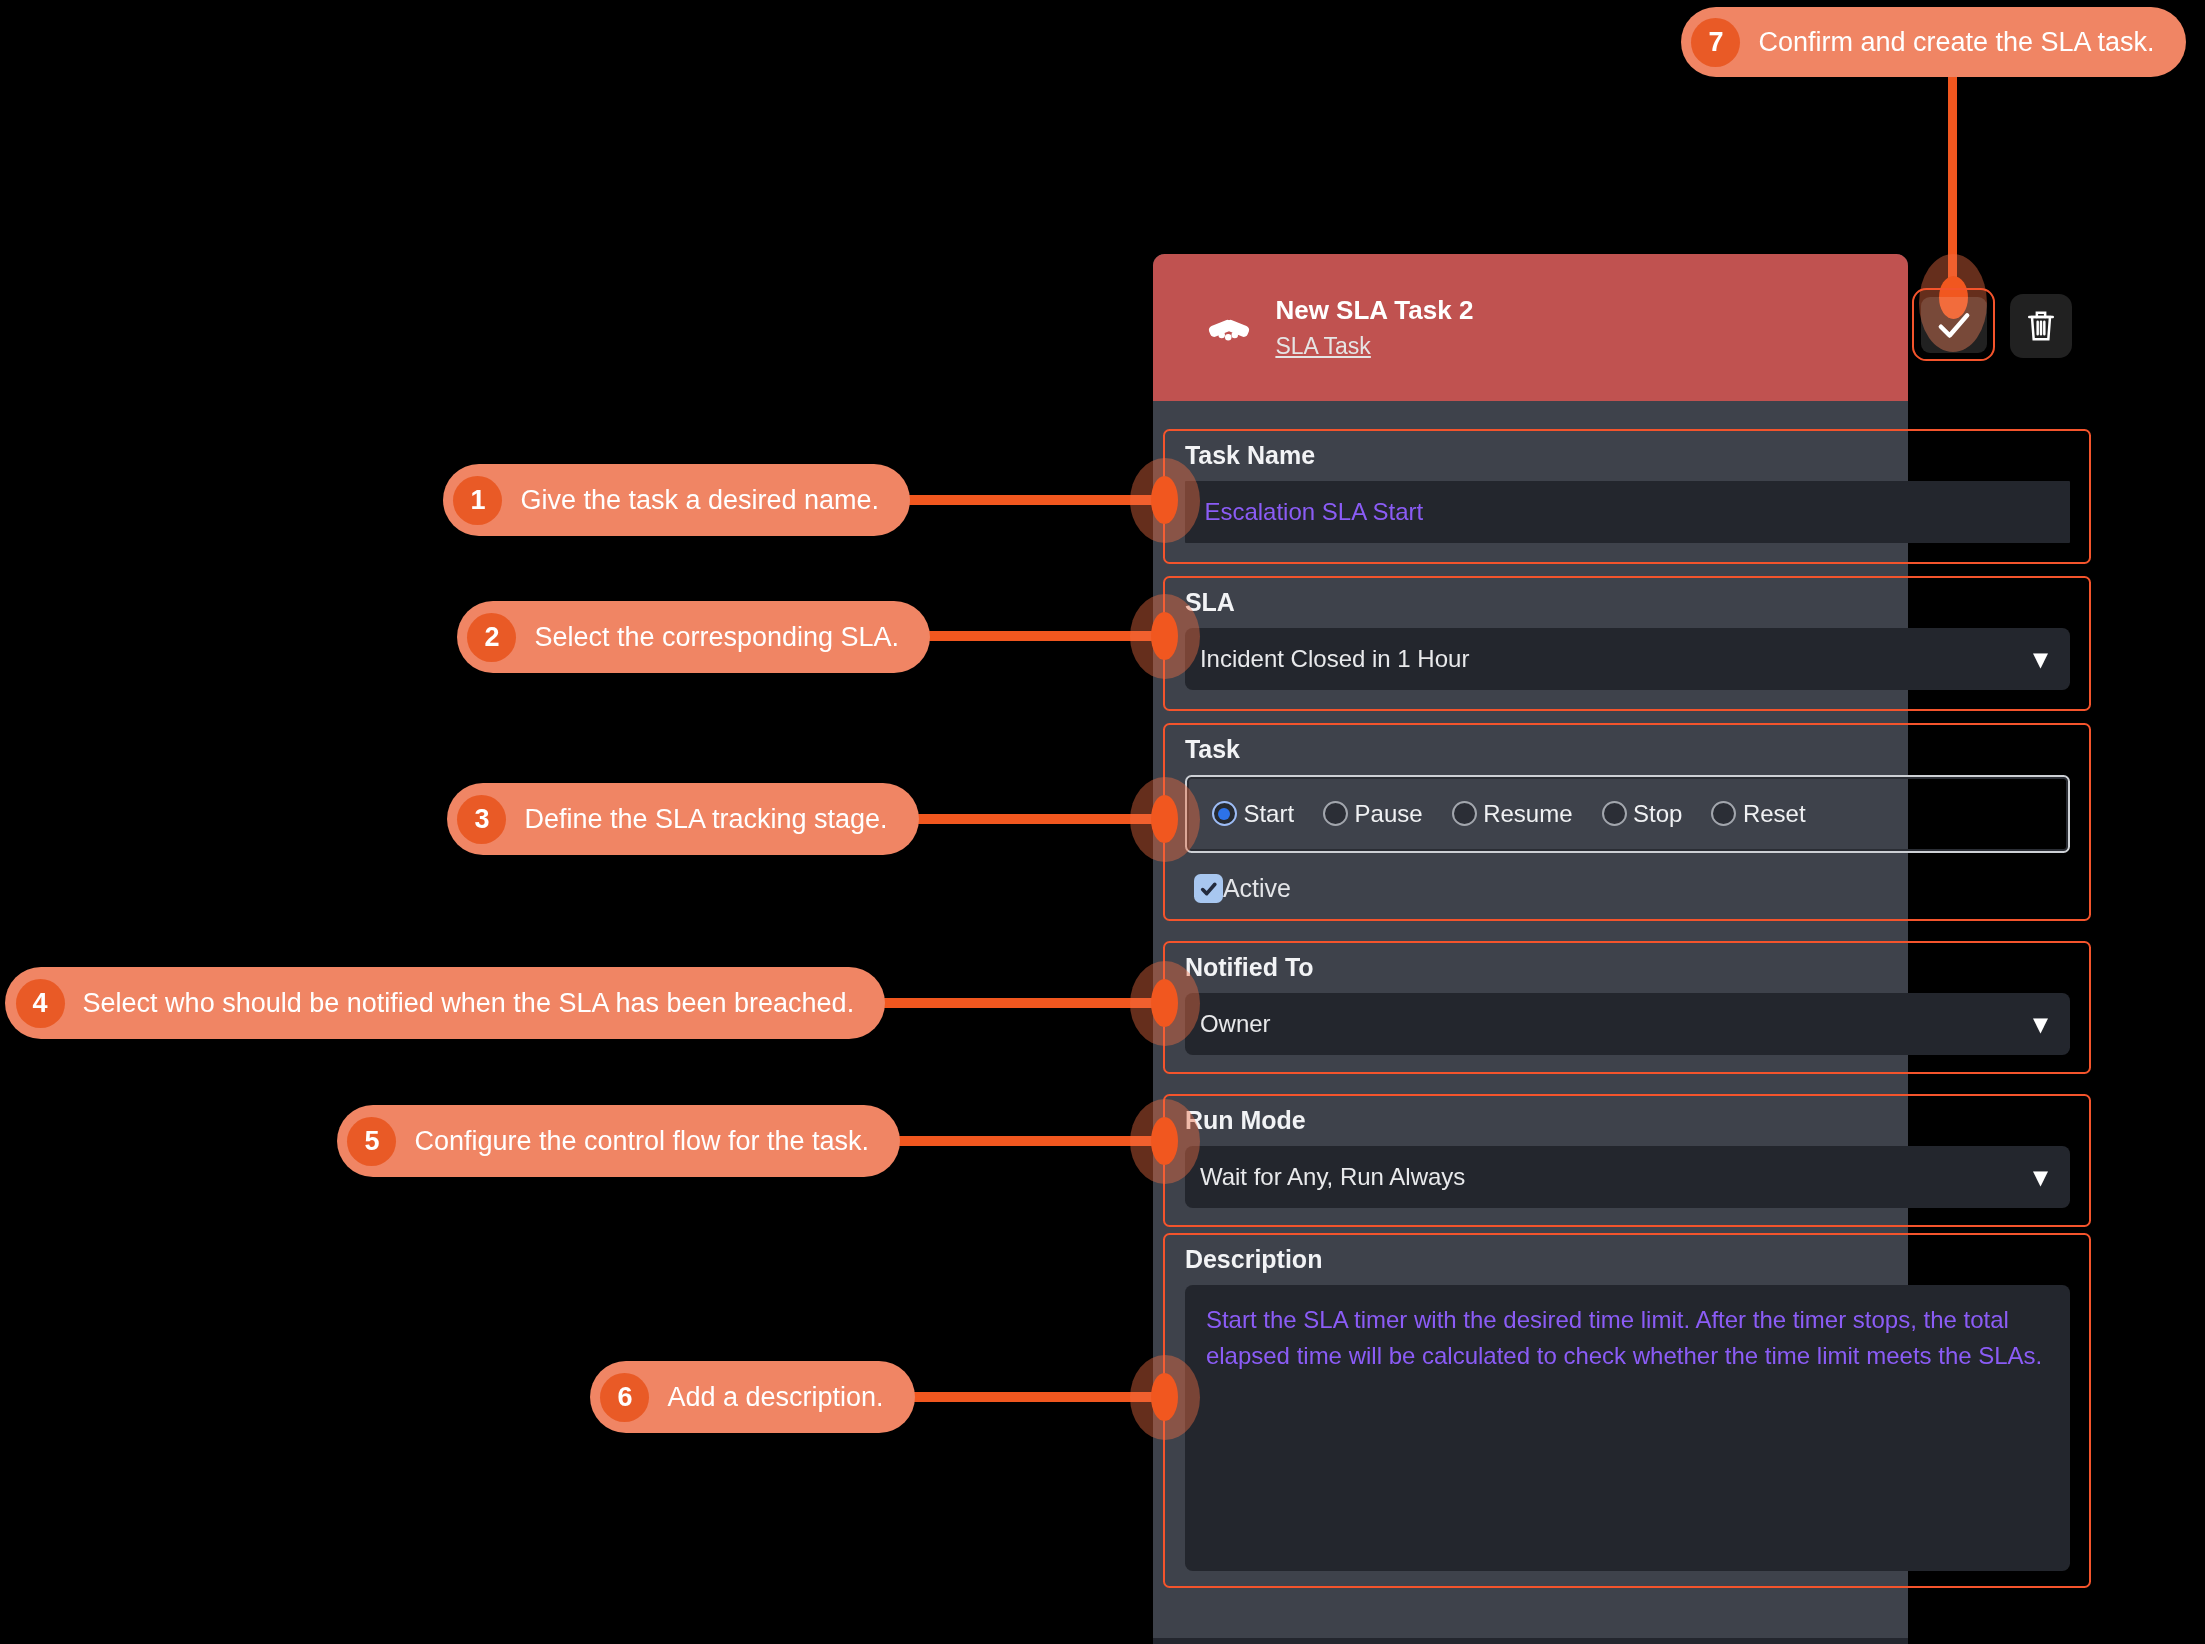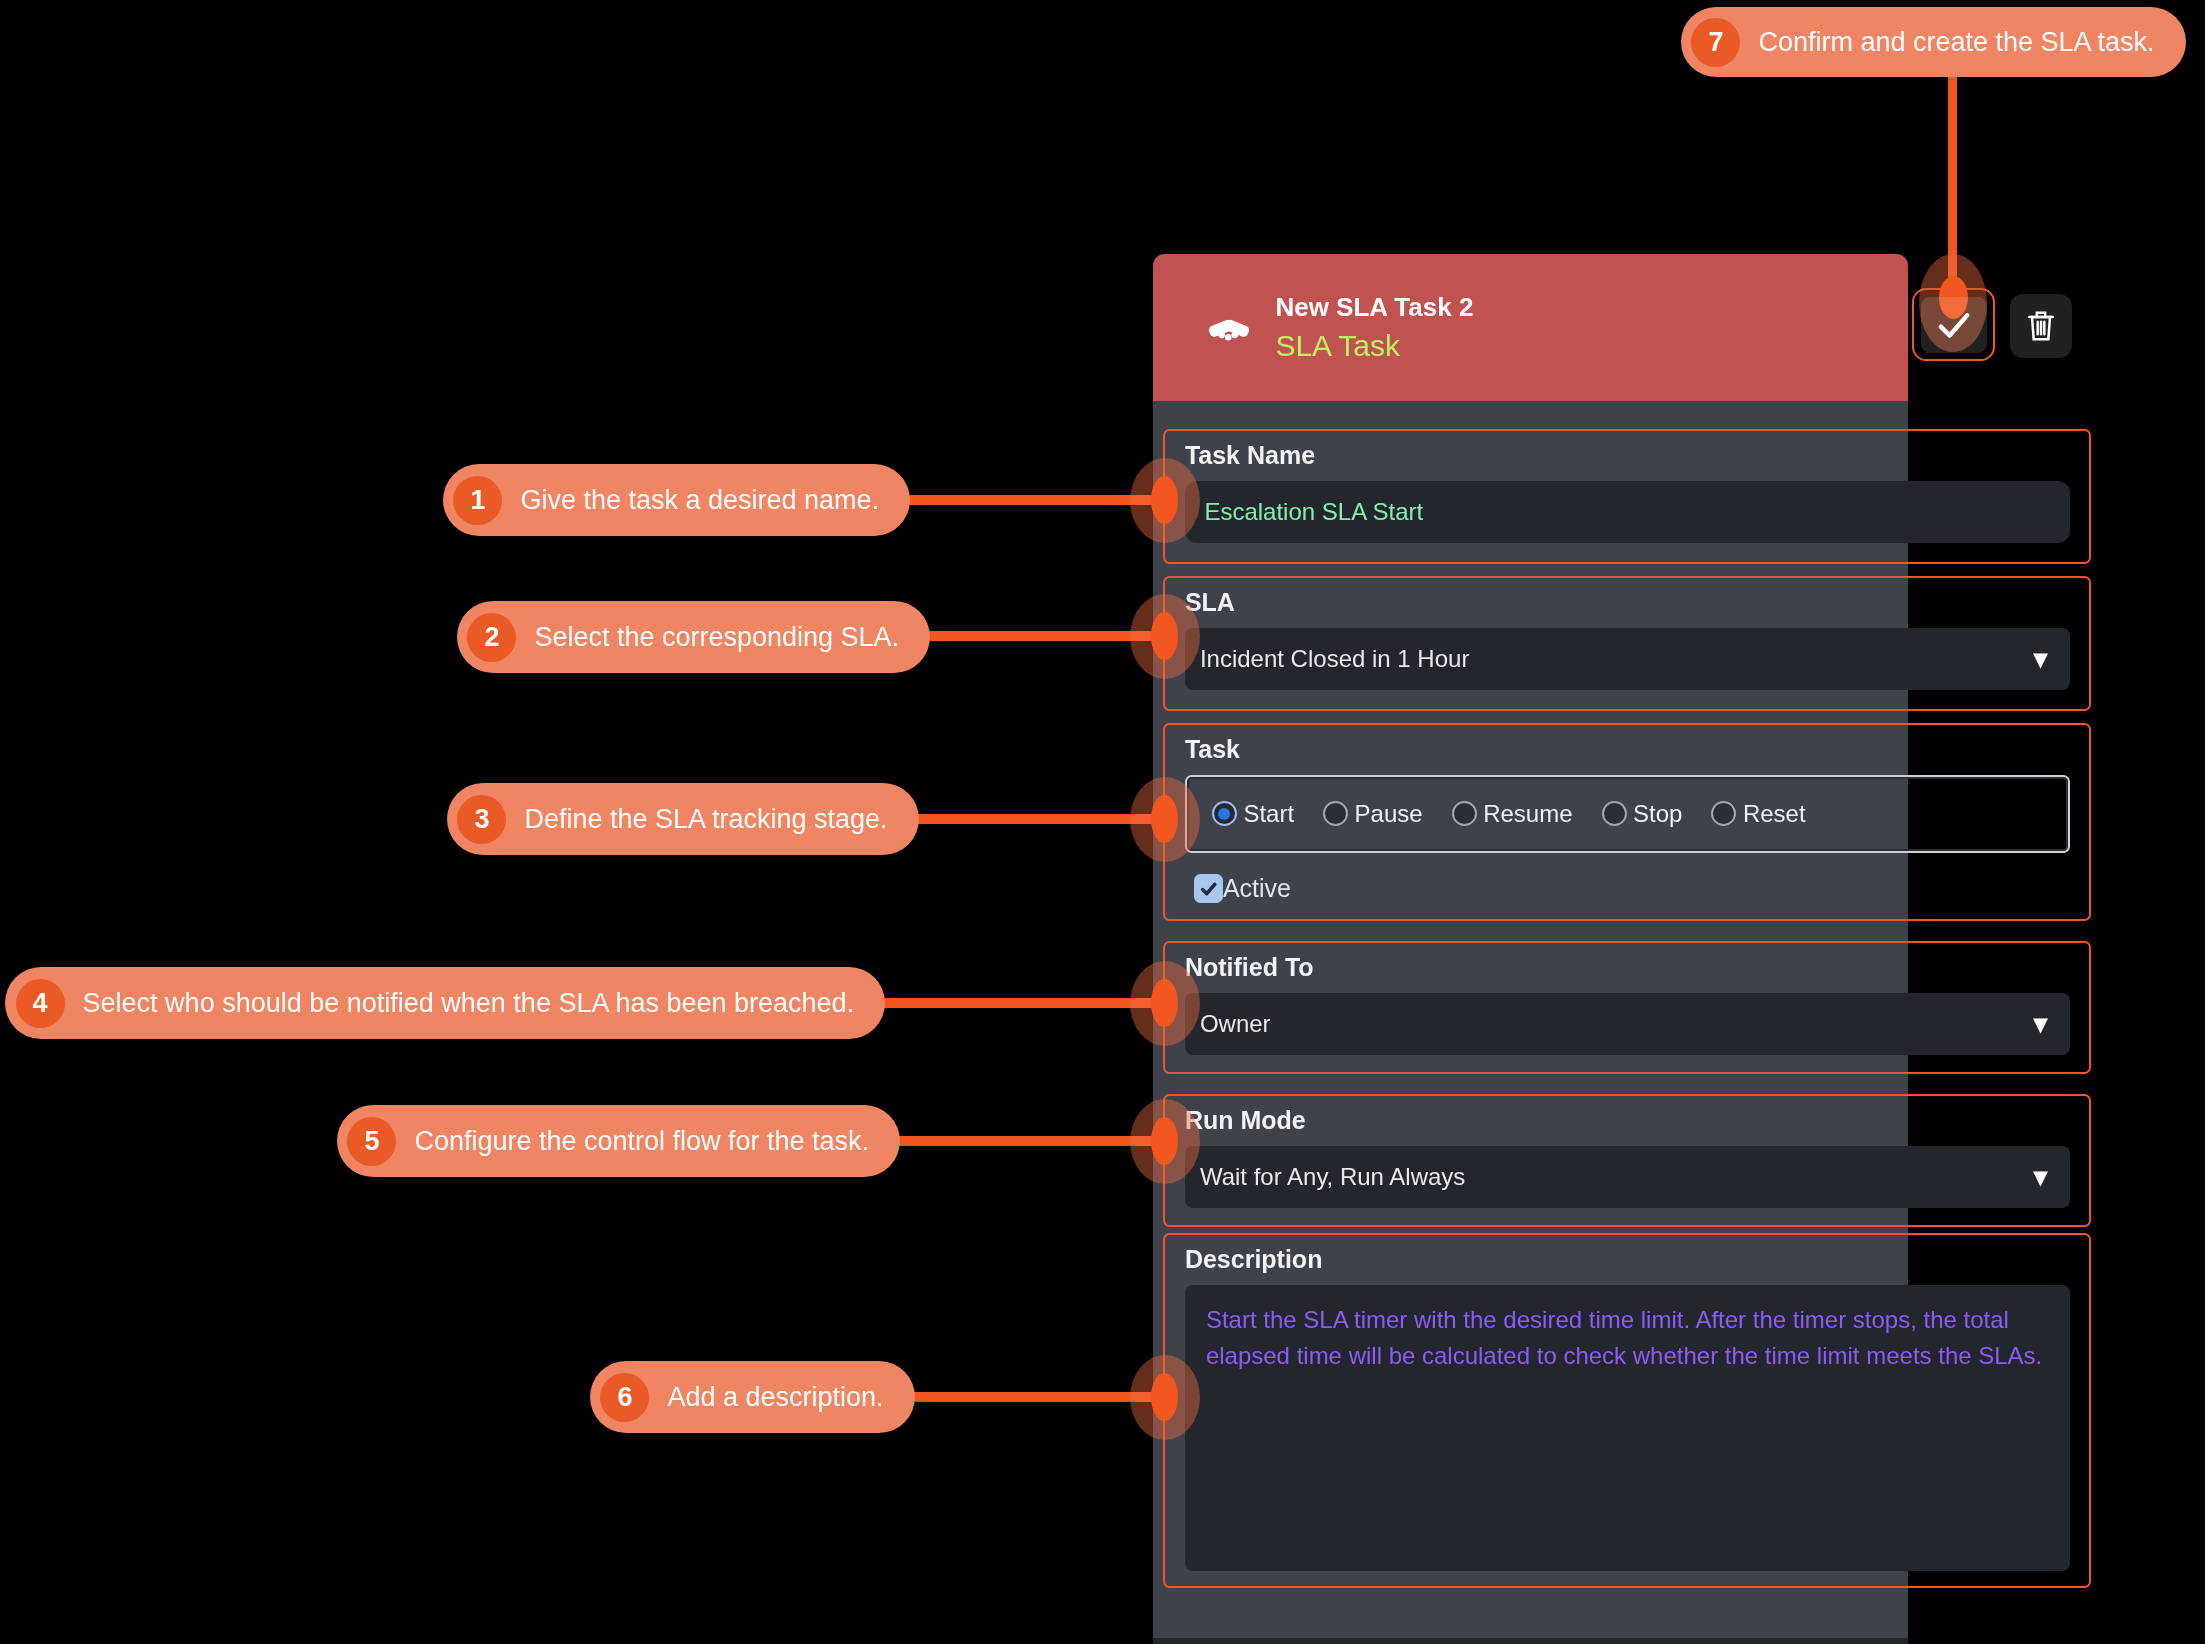--- a/index.html
+++ b/index.html
@@ -8,41 +8,41 @@
   .screen { position:relative; width:2205px; height:1644px; background:#000; overflow:hidden; }
 
   
   .panel { position:absolute; left:1153px; top:254px; width:755px; height:1391px;
            background:#3E424B; border-radius:11.7px 11.7px 0 0; }
   .panel-header { position:relative; height:147px; background:#C05250; border-radius:11.7px 11.7px 0 0;
                   display:flex; align-items:center; padding:0 26px; }
   .hs-icon { width:46px; height:46px; margin:0 23.4px 0 27px; flex:0 0 auto; }
   .header-text { display:flex; flex-direction:column; gap:6.5px; }
   .panel-title { font-size:26px; font-weight:bold; color:#fff; }
-  .panel-subtitle { font-size:30px; color:#bef264; }
+  .panel-subtitle { font-size:23px; color:#e5e5e5;text-decoration:underline; }
   .confirm-btn { position:absolute; left:759px; top:34px; width:83px; height:73px;
                  border:2.6px solid #F4542C; border-radius:14.3px; background:transparent; cursor:pointer; z-index:12; }
   .confirm-inner { position:absolute; inset:6.5px; border-radius:9px; background:rgba(255,255,255,0.13);
                    display:flex; align-items:center; justify-content:center; }
   .delete-btn { position:absolute; left:857px; top:40px; width:62px; height:64px; border:none;
                 border-radius:13px; background:rgba(255,255,255,0.13); cursor:pointer;
                 display:flex; align-items:center; justify-content:center; }
 
   
   .section { position:absolute; left:10.4px; width:928px; border:2px solid #F4542C;
              border-radius:6.5px; padding:10.4px 19.5px; }
   .sec-1 { top:175px; height:135px; }
   .sec-2 { top:322px; height:135px; }
   .sec-3 { top:469px; height:198px; }
   .sec-4 { top:687px; height:133px; }
   .sec-5 { top:840px; height:133px; }
   .sec-6 { top:979px; height:355px; }
   .field-label { font-size:25px; line-height:29px; font-weight:bold; color:#F2F3F5; }
   .text-input { display:block; width:100%; height:62px; margin-top:10.4px; background:#23262D;
-                border:none; border-radius:12px; padding:0 19.5px; font-size:24px; color:#86efac;
+                border:none; border-radius:1px; padding:0 19.5px; font-size:24px; color:#8b5cf6;
                 font-family:inherit; }
   .select { position:relative; width:100%; height:62px; margin-top:10.4px; background:#23262D;
             border-radius:7.8px; display:flex; align-items:center; padding:0 46px 0 15px;
             font-size:24px; color:#E8E9EB; cursor:pointer; }
   .caret { position:absolute; right:22px; top:50%; transform:translateY(-50%);
            font-family:"DejaVu Sans",sans-serif; font-size:19.5px; color:#fff; }
   .radio-box { margin-top:10.4px; height:78px; border:2px solid #CDD0D5; border-radius:6.5px;
                box-shadow:inset 0 0 0 2px #2A2D34; display:flex; align-items:center;
                padding:0 25px; gap:29px; }
   .radio-opt { display:flex; align-items:center; gap:6.5px; font-size:24px; color:#F0F1F3; cursor:pointer; }

